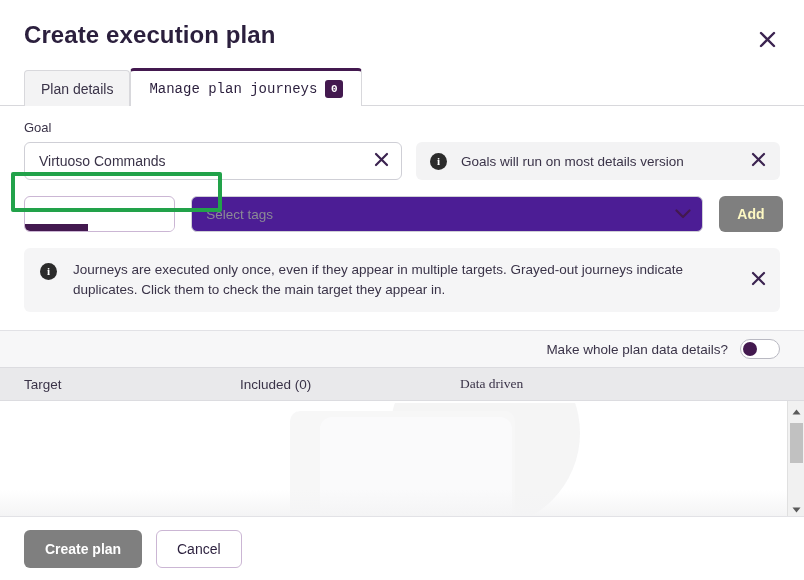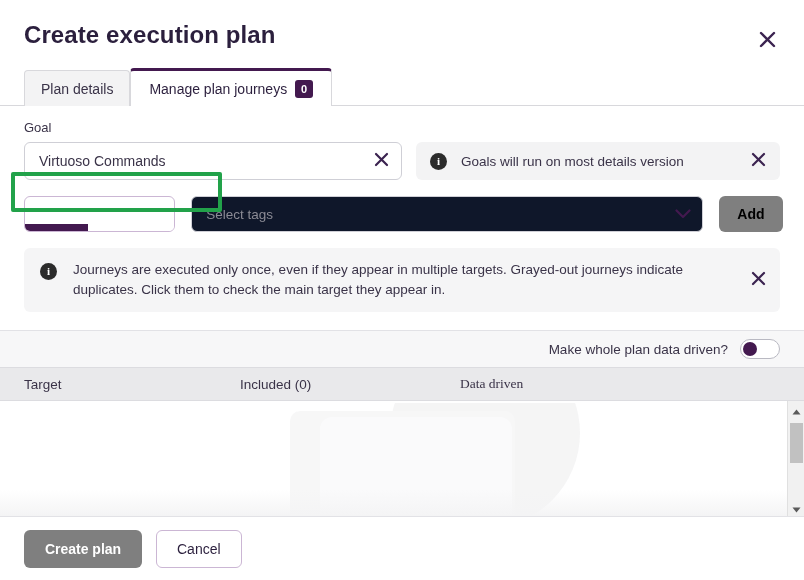--- a/index.html
+++ b/index.html
@@ -64,21 +64,21 @@
     border-radius: 4px 4px 0 0;
     color: #3a3348;
     margin-bottom: -1px;
   }
   .tab.active {
     background: #ffffff;
     border-top: 3px solid #43194f;
     color: #2b1f3d;
     font-weight: 400;
     height: 38px;
-    padding-left: 18px; padding-right: 18px;
+    padding-left: 18px; padding-right: 18px; font-family: Liberation Mono, monospace;
   }
   .tab-badge {
     display: inline-flex; align-items: center; justify-content: center;
     min-width: 18px; height: 18px;
     padding: 0 4px;
     background: #43194f;
     color: #ffffff;
     border-radius: 3px;
     font-size: 11px;
     font-weight: 700;
@@ -195,38 +195,38 @@
 
   .select-wrap {
     position: relative;
     width: 512px; height: 36px;
     flex: none;
   }
   .select-box {
     width: 100%; height: 100%;
     border: 1px solid #cfcfd6;
     border-radius: 6px;
-    background: #0f172a;
+    background: #4c1d95;
     display: flex; align-items: center;
     padding: 0 38px 0 14px;
     font-size: 13.5px;
     color: #8b8b95;
     cursor: pointer;
   }
   .select-chevron {
     position: absolute;
     right: 12px; top: 50%;
     transform: translateY(-50%);
     pointer-events: none;
   }
   .add-btn {
     height: 36px;
     padding: 0 18px;
     background: #7f7f7f;
-    color: #000000;
+    color: #fef9c3;
     border: none;
     border-radius: 6px;
     font-size: 14px;
     font-weight: 600;
     cursor: default;
     font-family: "Liberation Sans", sans-serif;
     flex: none;
   }
 
   
@@ -464,21 +464,21 @@
               <path d="M2 2 L13 13 M13 2 L2 13" stroke="#3b2350" stroke-width="2.2" stroke-linecap="round"></path>
             </svg>
           </span>
         </button>
       </div>
     </div>
 
     <div class="divider"></div>
 
     <div class="toggle-bar">
-      <span class="toggle-label">Make whole plan data driven?</span>
+      <span class="toggle-label">Make whole plan data details?</span>
       <div class="toggle">
         <div class="knob"></div>
       </div>
     </div>
 
     <div class="table-head">
       <div class="th-target">Target</div>
       <div class="th-included">Included (0)</div>
       <div class="th-datadriven">Data driven</div>
     </div>

